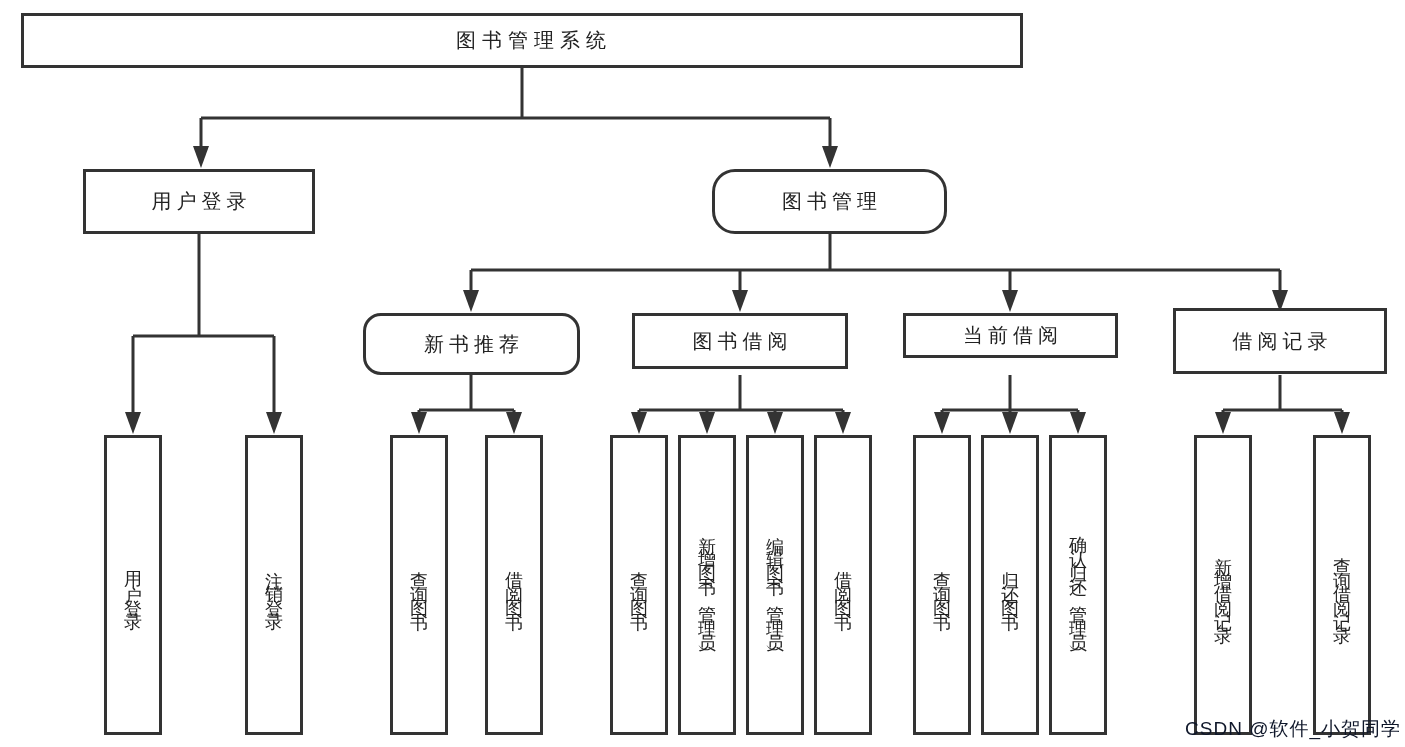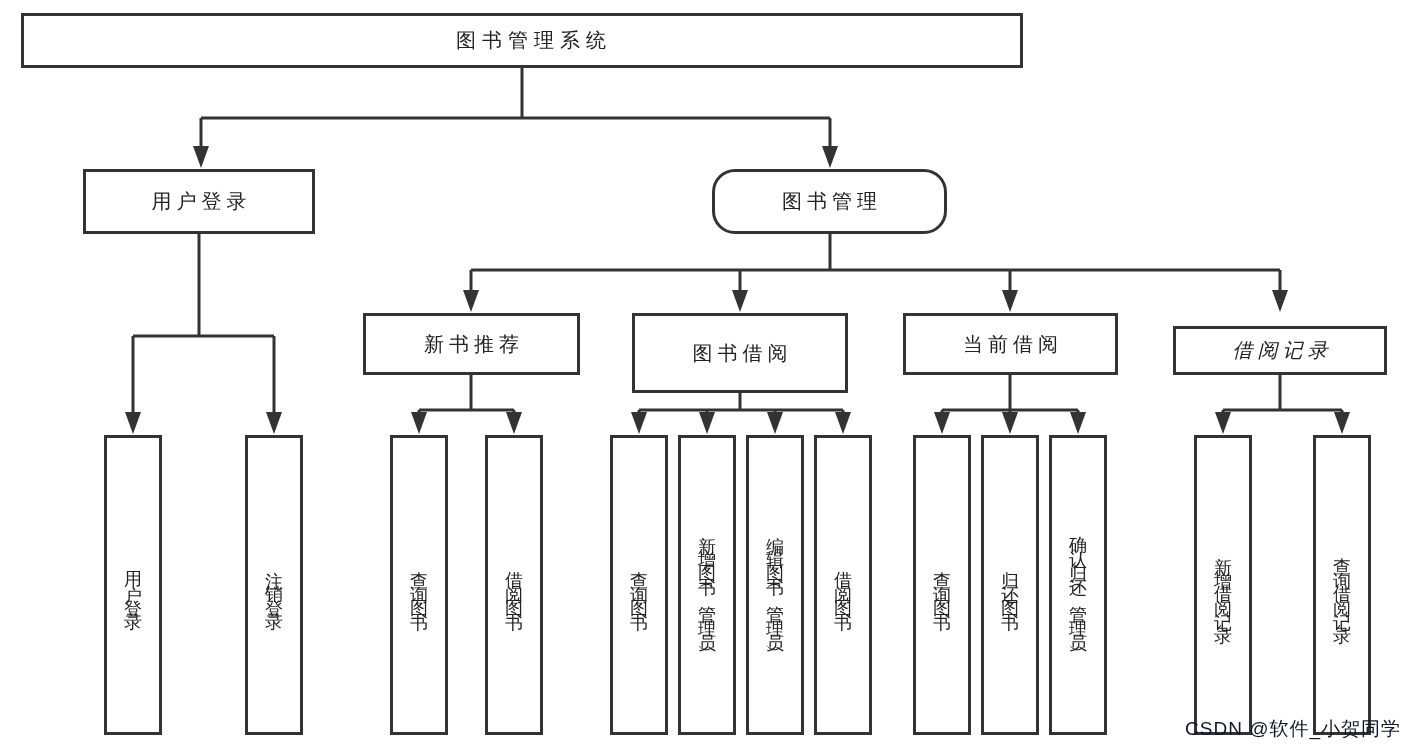--- a/index.html
+++ b/index.html
@@ -88,24 +88,24 @@
       <polygon points="1215,412 1231,412 1223,434"></polygon>
       <polygon points="1334,412 1350,412 1342,434"></polygon>
     </g>
   </svg>
 
   <div class="node root" style="left:21px;top:13px;width:1002px;height:55px;">图书管理系统</div>
 
   <div class="node hlabel" style="left:83px;top:169px;width:232px;height:65px;">用户登录</div>
   <div class="node hlabel" style="left:712px;top:169px;width:235px;height:65px;border-radius:23px;">图书管理</div>
 
-  <div class="node hlabel" style="left:363px;top:313px;width:217px;height:62px;">新书推荐</div>
-  <div class="node hlabel" style="left:632px;top:313px;width:216px;height:80px;">图书借阅</div>
-  <div class="node hlabel" style="left:903px;top:313px;width:215px;height:62px;">当前借阅</div>
-  <div class="node hlabel" style="left:1173px;top:326px;width:214px;height:49px;font-style:italic;">借阅记录</div>
+  <div class="node hlabel" style="left:363px;top:313px;width:217px;height:62px;border-radius:18px;">新书推荐</div>
+  <div class="node hlabel" style="left:632px;top:313px;width:216px;height:56px;">图书借阅</div>
+  <div class="node hlabel" style="left:903px;top:313px;width:215px;height:45px;">当前借阅</div>
+  <div class="node hlabel" style="left:1173px;top:308px;width:214px;height:66px;">借阅记录</div>
 
   <div class="node leaf" style="left:104px;top:435px;width:58px;height:300px;">用户登录</div>
   <div class="node leaf" style="left:245px;top:435px;width:58px;height:300px;">注销登录</div>
 
   <div class="node leaf" style="left:390px;top:435px;width:58px;height:300px;">查询图书</div>
   <div class="node leaf" style="left:485px;top:435px;width:58px;height:300px;">借阅图书</div>
 
   <div class="node leaf" style="left:610px;top:435px;width:58px;height:300px;">查询图书</div>
   <div class="node leaf" style="left:678px;top:435px;width:58px;height:300px;">新增图书（管理员）</div>
   <div class="node leaf" style="left:746px;top:435px;width:58px;height:300px;">编辑图书（管理员）</div>

